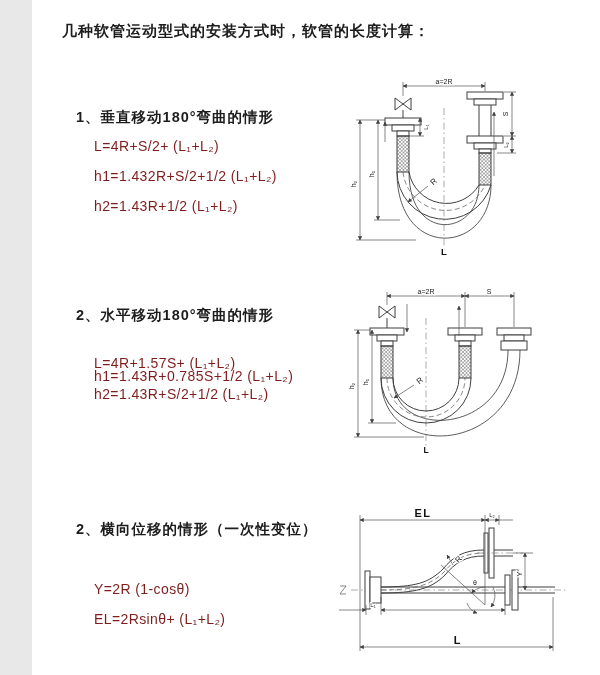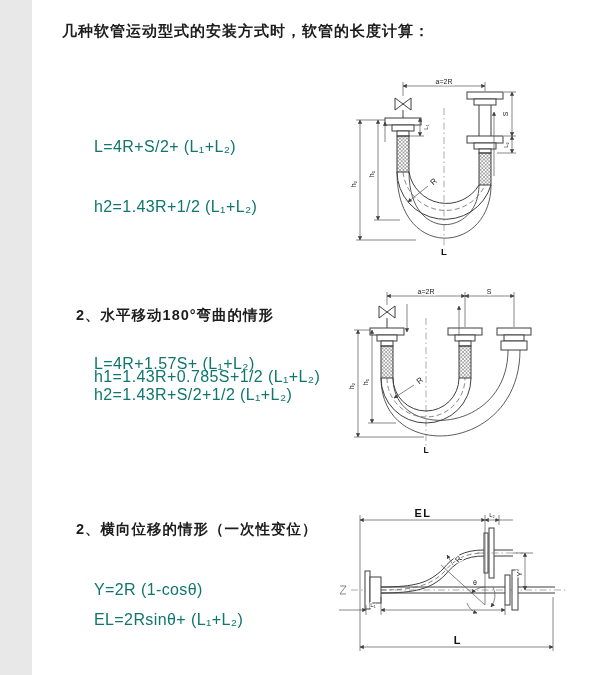--- a/index.html
+++ b/index.html
@@ -1,41 +1,43 @@
 <!DOCTYPE html>
 <html><head>
 <meta charset="utf-8">
 <style>
   html,body{margin:0;padding:0;background:#e8e8e8;}
   #page{position:relative;width:600px;height:675px;background:#ffffff;overflow:hidden;
         font-family:"Liberation Sans","DejaVu Sans",sans-serif;color:#1d1d1d;margin-left:32px;}
   .abs{position:absolute;}
   #title{left:30px;top:22px;font-size:15px;font-weight:700;letter-spacing:1px;}
   .sec-head{font-size:14.5px;font-weight:700;letter-spacing:1px;}
-  .formula{font-size:16px;font-weight:400;letter-spacing:.4px;color:#0f766e;}
+  .formula{font-size:14px;font-weight:400;letter-spacing:.4px;color:#7f1d1d;}
   svg{position:absolute;overflow:visible;}
   .ln{stroke:#3f3f3f;stroke-width:1;fill:none;}
   .ln2{stroke:#4a4a4a;stroke-width:.9;fill:none;}
   .th{stroke:#555;stroke-width:.7;fill:none;}
   .cl{stroke:#888;stroke-width:.7;fill:none;stroke-dasharray:7 3 1.5 3;}
   .hd{stroke:#666;stroke-width:.8;fill:none;stroke-dasharray:5 3;}
   .fl{fill:#fff;stroke:#3f3f3f;stroke-width:1;}
   .vv{fill:#fff;stroke:#3f3f3f;stroke-width:1;}
   text.dl{font:7px "Liberation Sans",sans-serif;fill:#222;paint-order:stroke;stroke:#fff;stroke-width:2.5px;}
   text.dls{font:6px "Liberation Sans",sans-serif;fill:#222;paint-order:stroke;stroke:#fff;stroke-width:2px;}
   text.dlb{font:700 9.5px "Liberation Sans",sans-serif;fill:#111;paint-order:stroke;stroke:#fff;stroke-width:2.5px;}
 </style>
 </head>
 <body>
 
 <div id="page">
 
   <div id="title" class="abs">几种软管运动型式的安装方式时，软管的长度计算：</div>
 
+  <div class="abs sec-head" style="left:44px;top:108px">1、垂直移动180°弯曲的情形</div>
   <div class="abs formula" style="left:62px;top:138px">L=4R+S/2+ (L₁+L₂)</div>
+  <div class="abs formula" style="left:62px;top:168px">h1=1.432R+S/2+1/2 (L₁+L₂)</div>
   <div class="abs formula" style="left:62px;top:198px">h2=1.43R+1/2 (L₁+L₂)</div>
 
   <div class="abs sec-head" style="left:44px;top:306px">2、水平移动180°弯曲的情形</div>
   <div class="abs formula" style="left:62px;top:355px">L=4R+1.57S+ (L₁+L₂)</div>
   <div class="abs formula" style="left:62px;top:368px">h1=1.43R+0.785S+1/2 (L₁+L₂)</div>
   <div class="abs formula" style="left:62px;top:386px">h2=1.43R+S/2+1/2 (L₁+L₂)</div>
 
   <div class="abs sec-head" style="left:44px;top:520px">2、横向位移的情形（一次性变位）</div>
   <div class="abs formula" style="left:62px;top:581px">Y=2R (1-cosθ)</div>
   <div class="abs formula" style="left:62px;top:611px">EL=2Rsinθ+ (L₁+L₂)</div>

